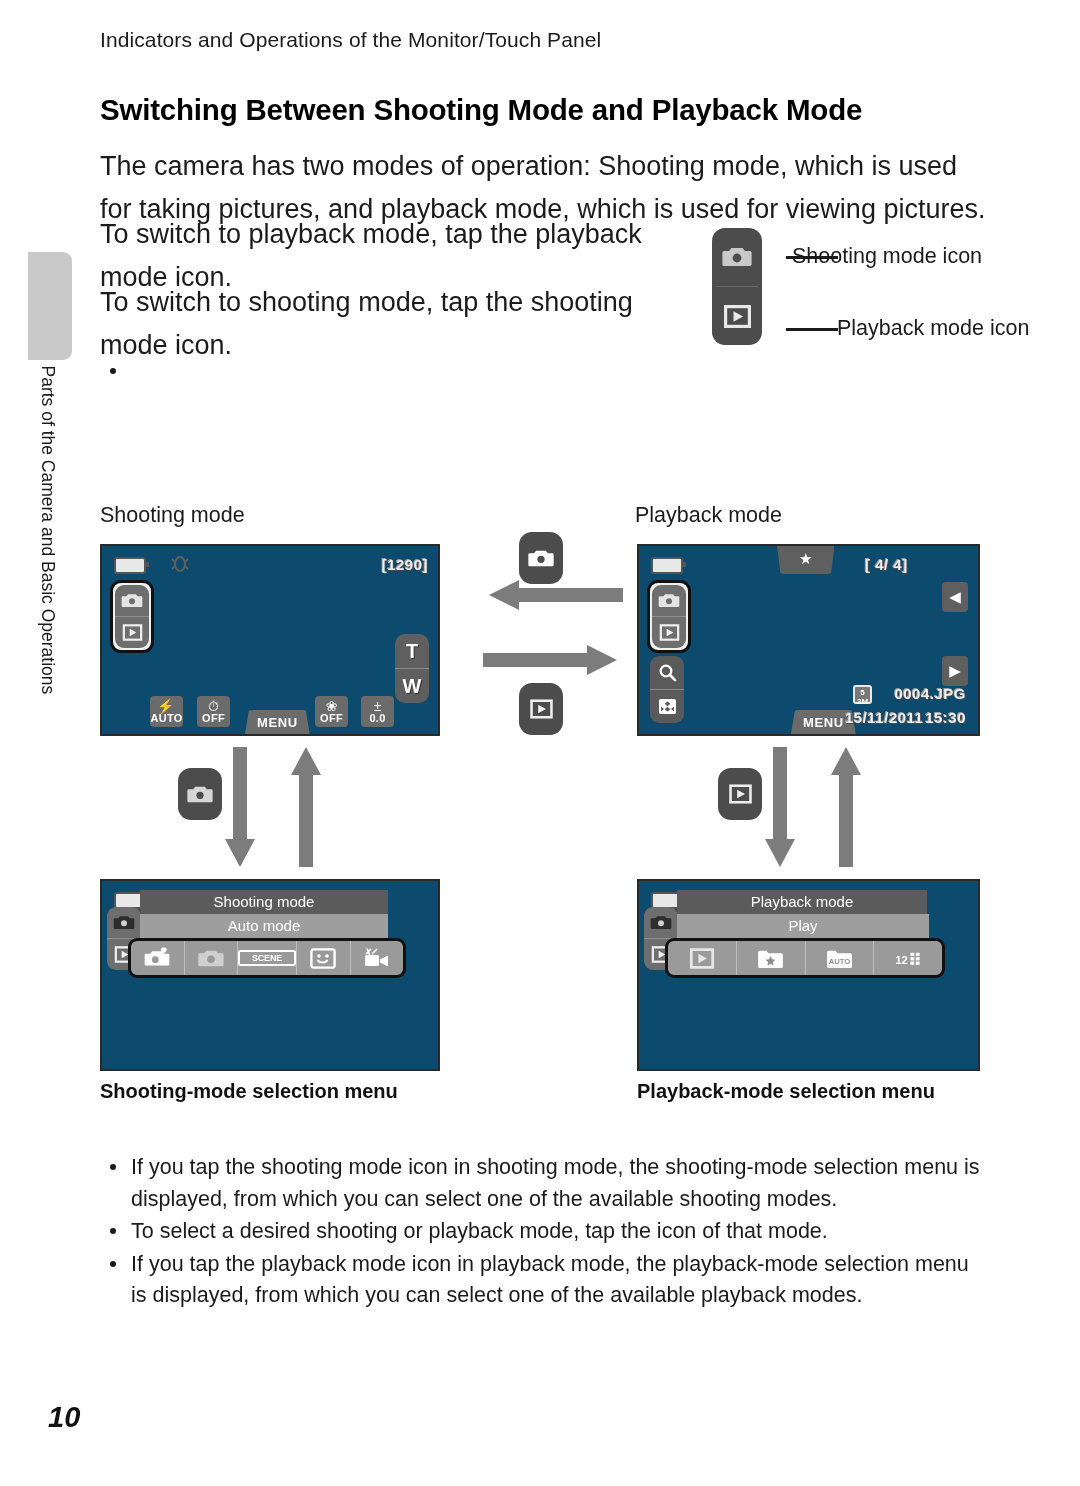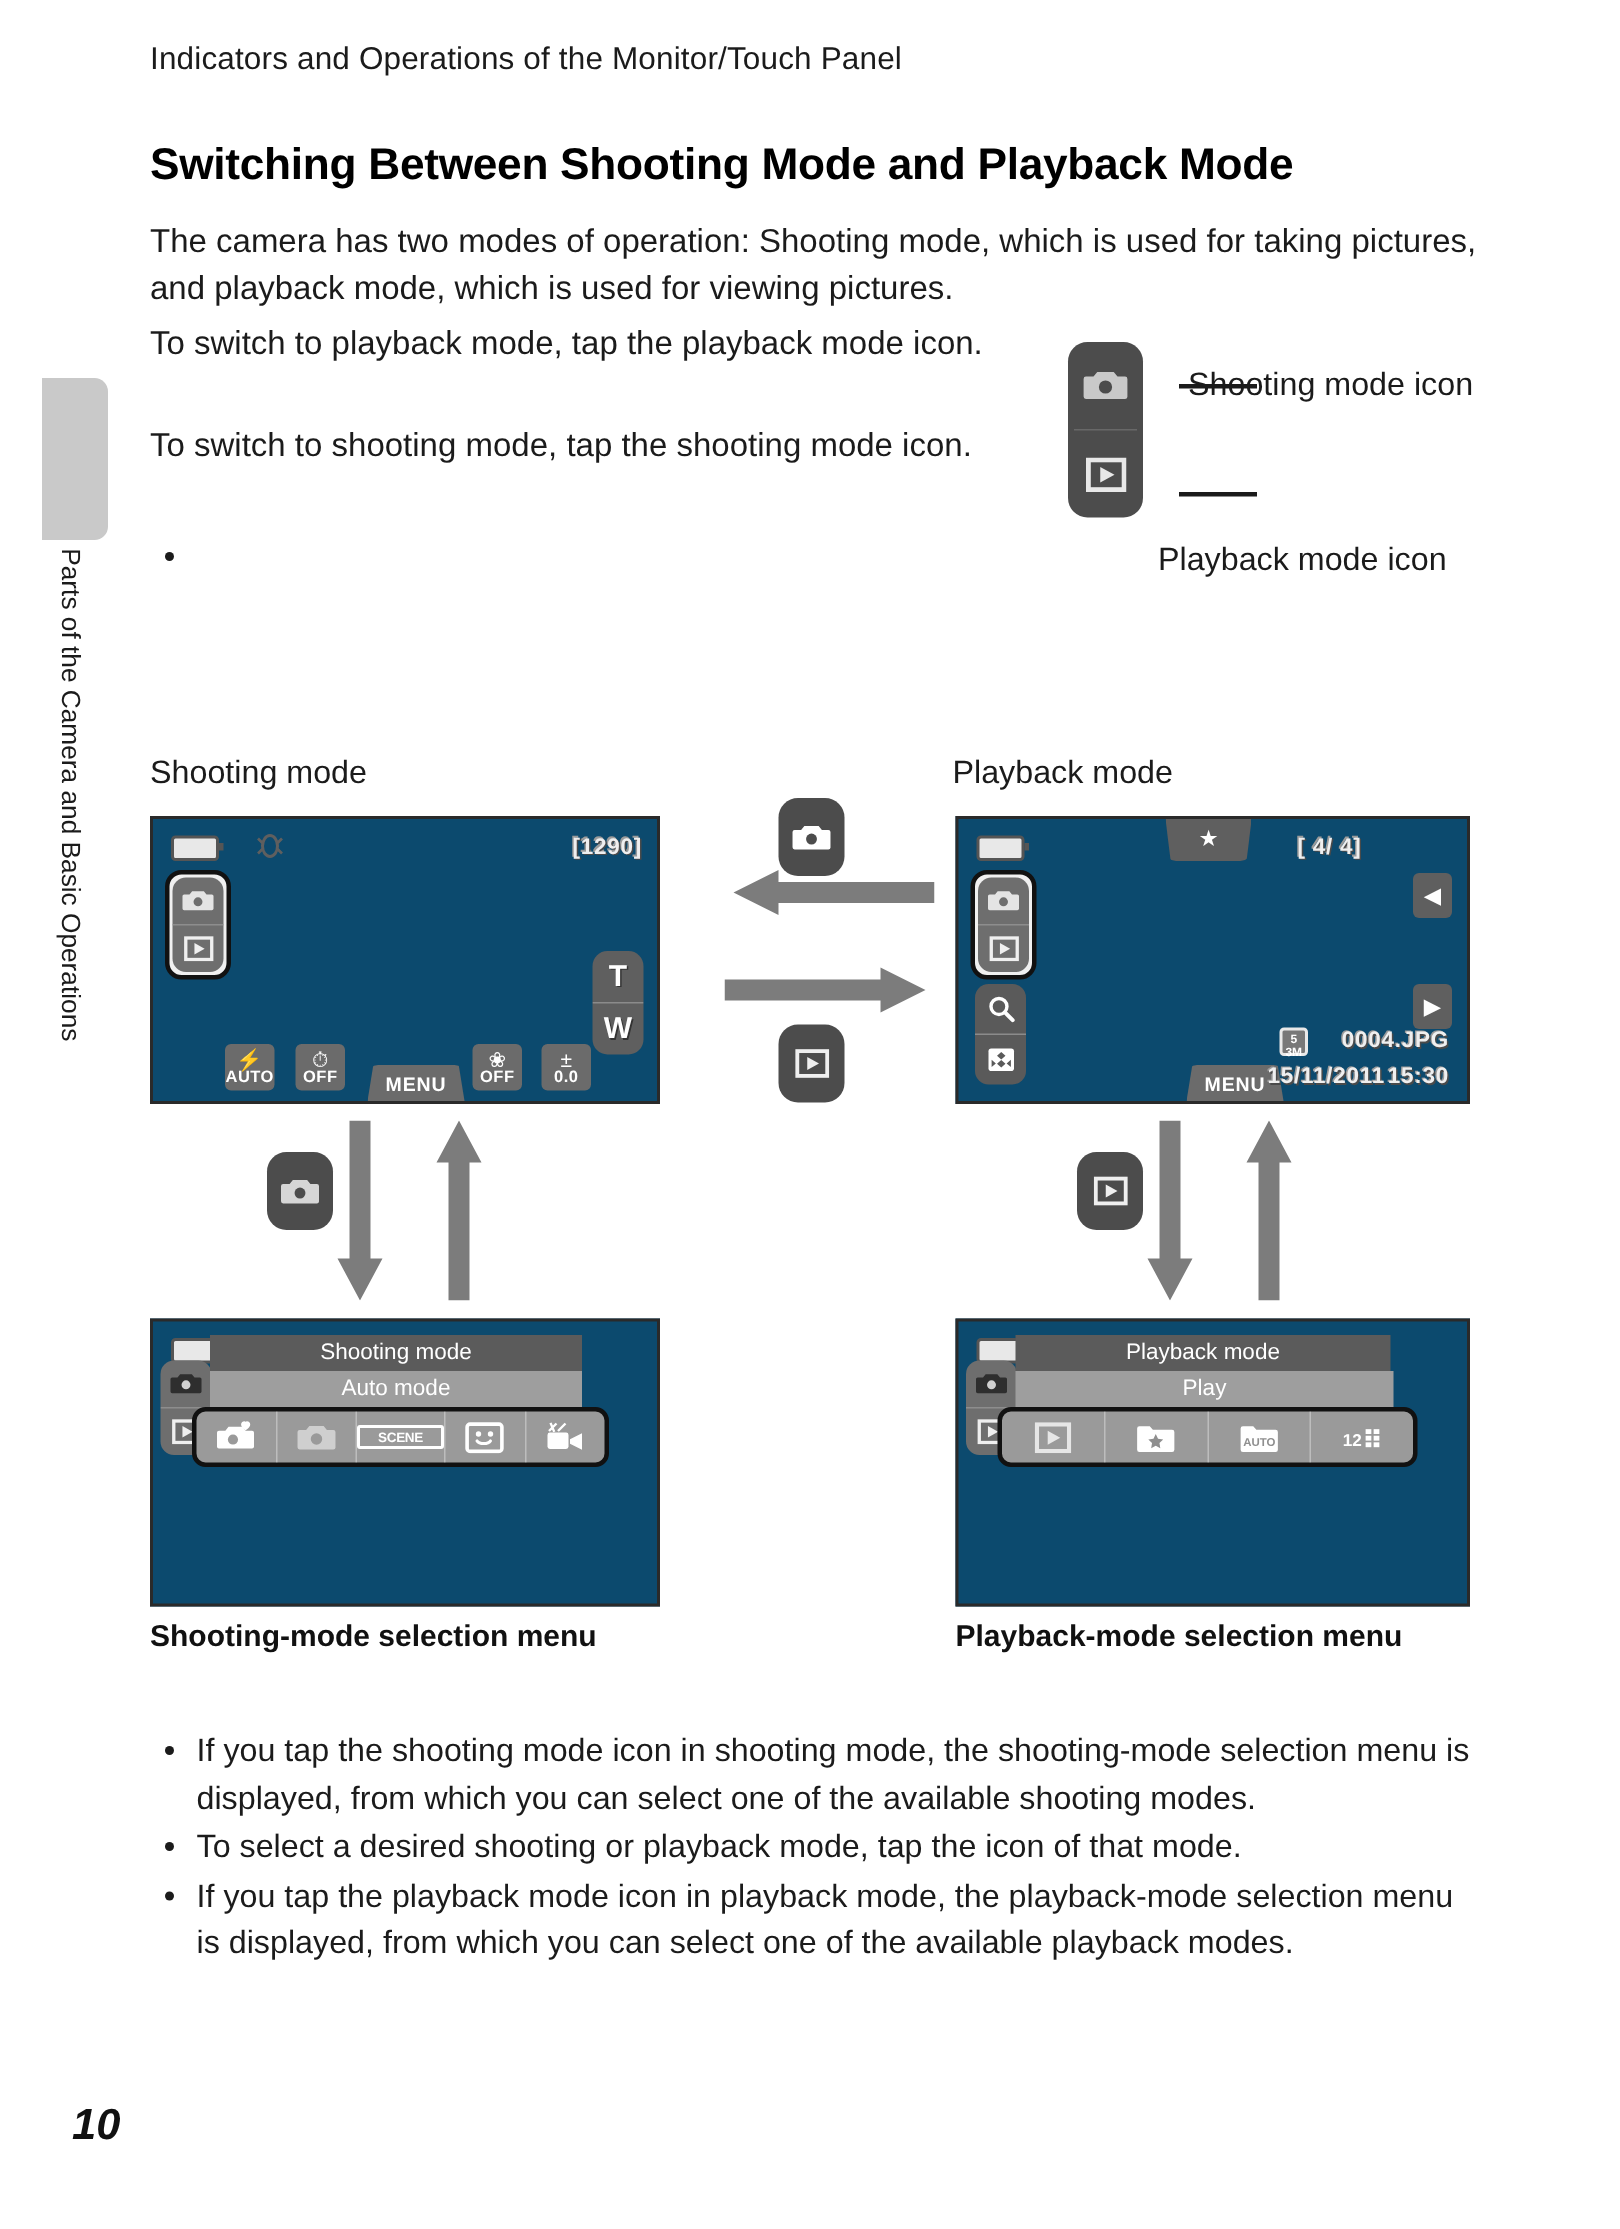--- a/index.html
+++ b/index.html
@@ -61,22 +61,22 @@
     position: absolute;
     left: 100px;
     top: 93px;
     font-size: 29.5px;
     font-weight: 700;
     letter-spacing: -.2px;
     color: #000;
   }
   .para {
     position: absolute;
-    font-size: 22px;
-    line-height: 31px;
+    font-size: 27px;
+    line-height: 43px;
     color: #1b1b1b;
   }
   #intro-para { left: 100px; top: 145px; width: 890px; }
   #switch-play { left: 100px; top: 213px; width: 600px; }
   #switch-shoot { left: 100px; top: 281px; width: 600px; }
 
   .bullet-list { position: absolute; }
   .bullet-row {
     position: relative;
     padding-left: 31px;
@@ -370,21 +370,21 @@
         <path d="M9.5 6.3 19 11.5 9.5 16.7z" fill="#e8e8e8"></path>
       </svg>
     </div>
   </div>
 </div>
 <div id="callout-lines">
   <div class="leader" style="left:24px; top:28px; width:52px;"></div>
   <div class="leader" style="left:24px; top:100px; width:52px;"></div>
 </div>
 <div class="callout-text" style="left:792px; top:242px; width:200px;">Shooting mode icon</div>
-<div class="callout-text" style="left:772px; top:314px; width:200px;margin-top:45px;">Playback mode icon</div>
+<div class="callout-text" style="left:837px; top:314px; width:200px;">Playback mode icon</div>
 
 <div id="figure">
 
   <div class="fig-label" style="left:100px; top:8px;">Shooting mode</div>
   <div class="fig-label" style="left:635px; top:8px;">Playback mode</div>
 
   <div class="screen" style="left:100px; top:49px; width:340px; height:192px;">
     <div class="screen-inner">
       <div class="battery"></div>
 

